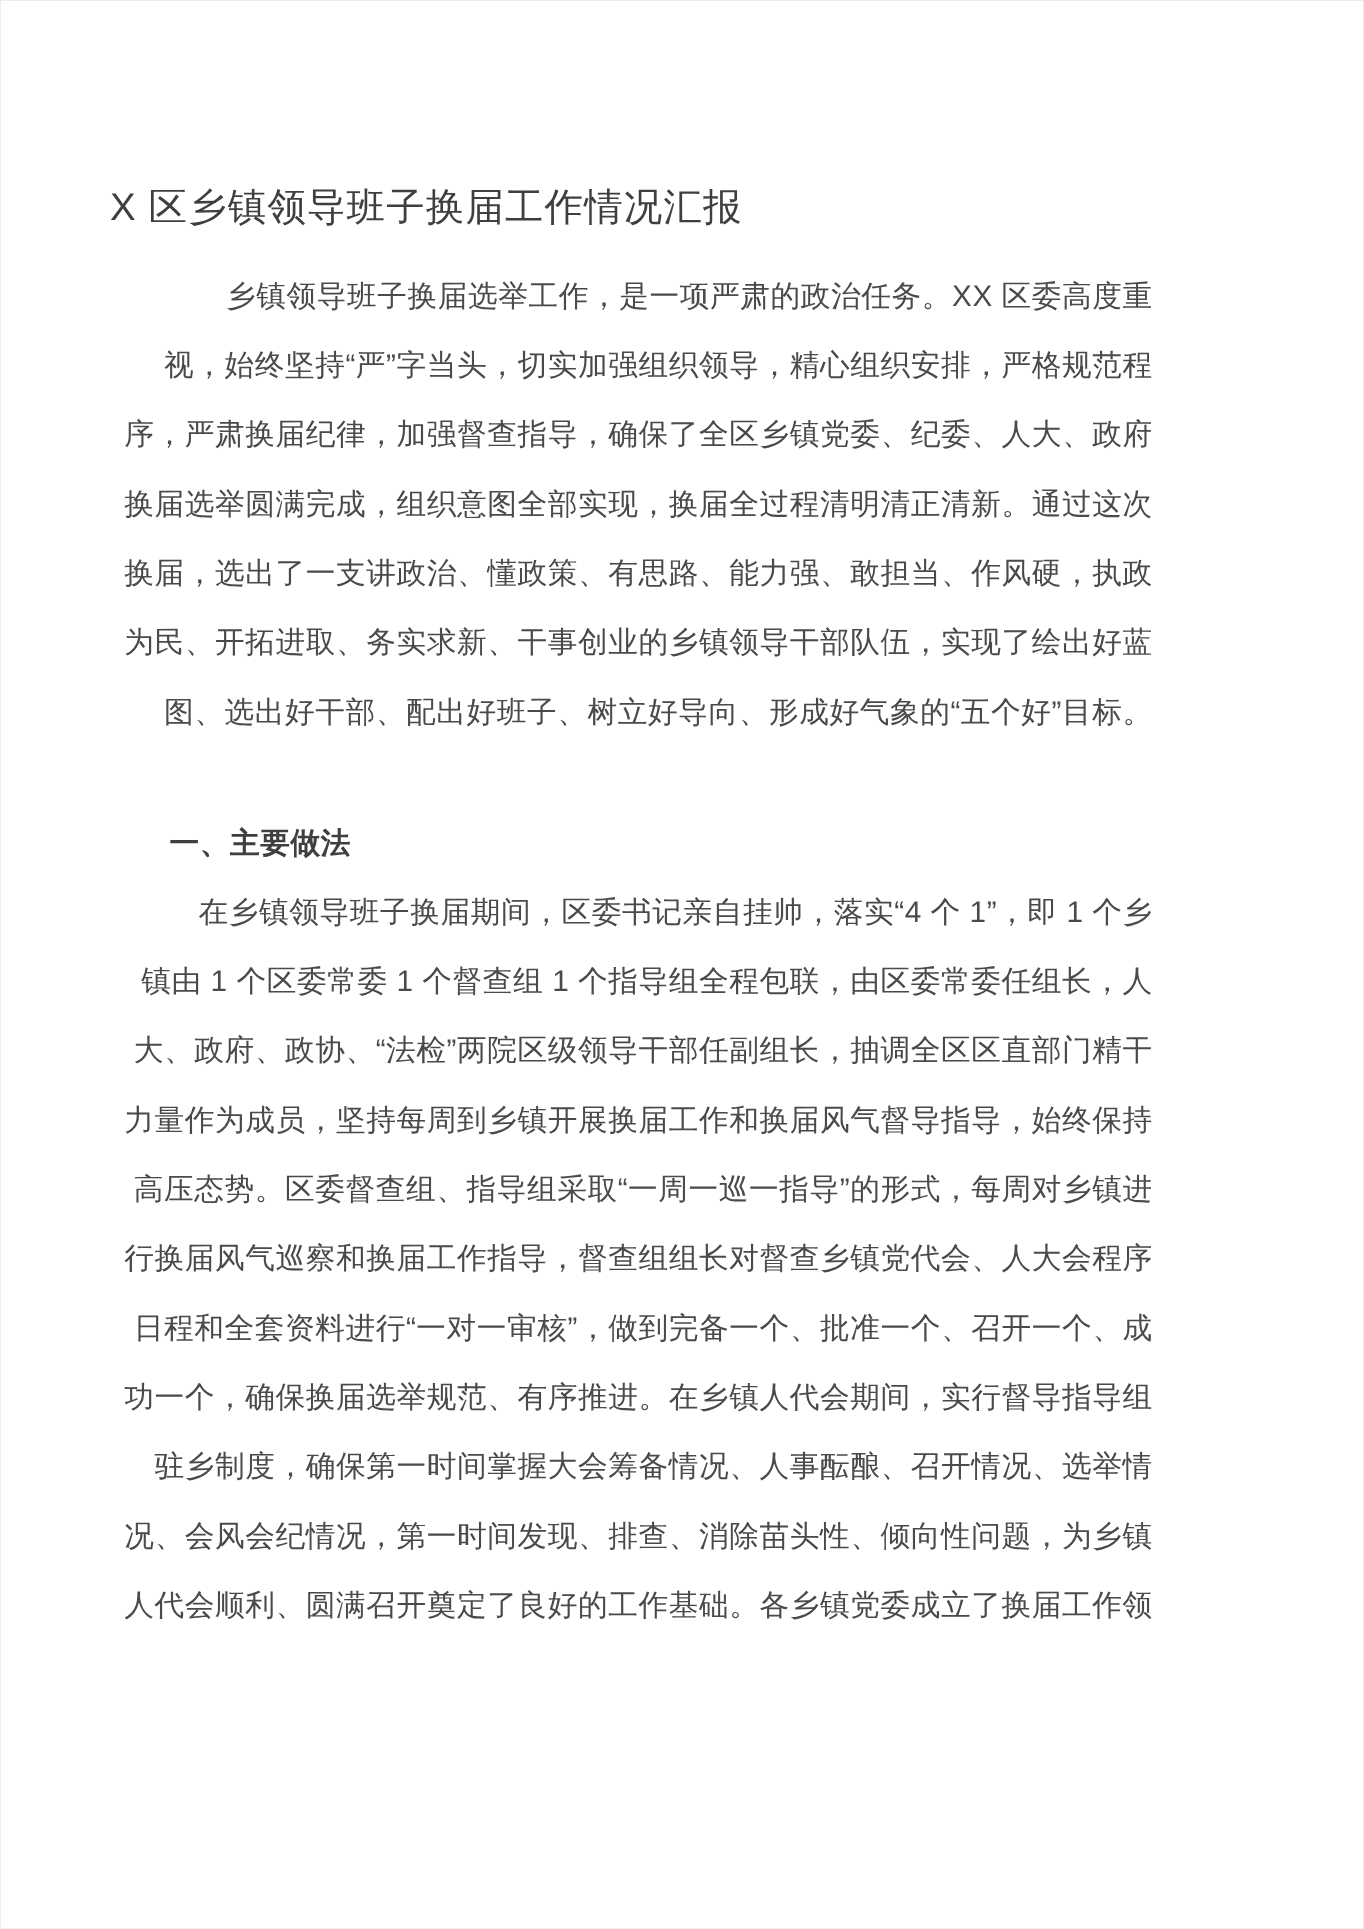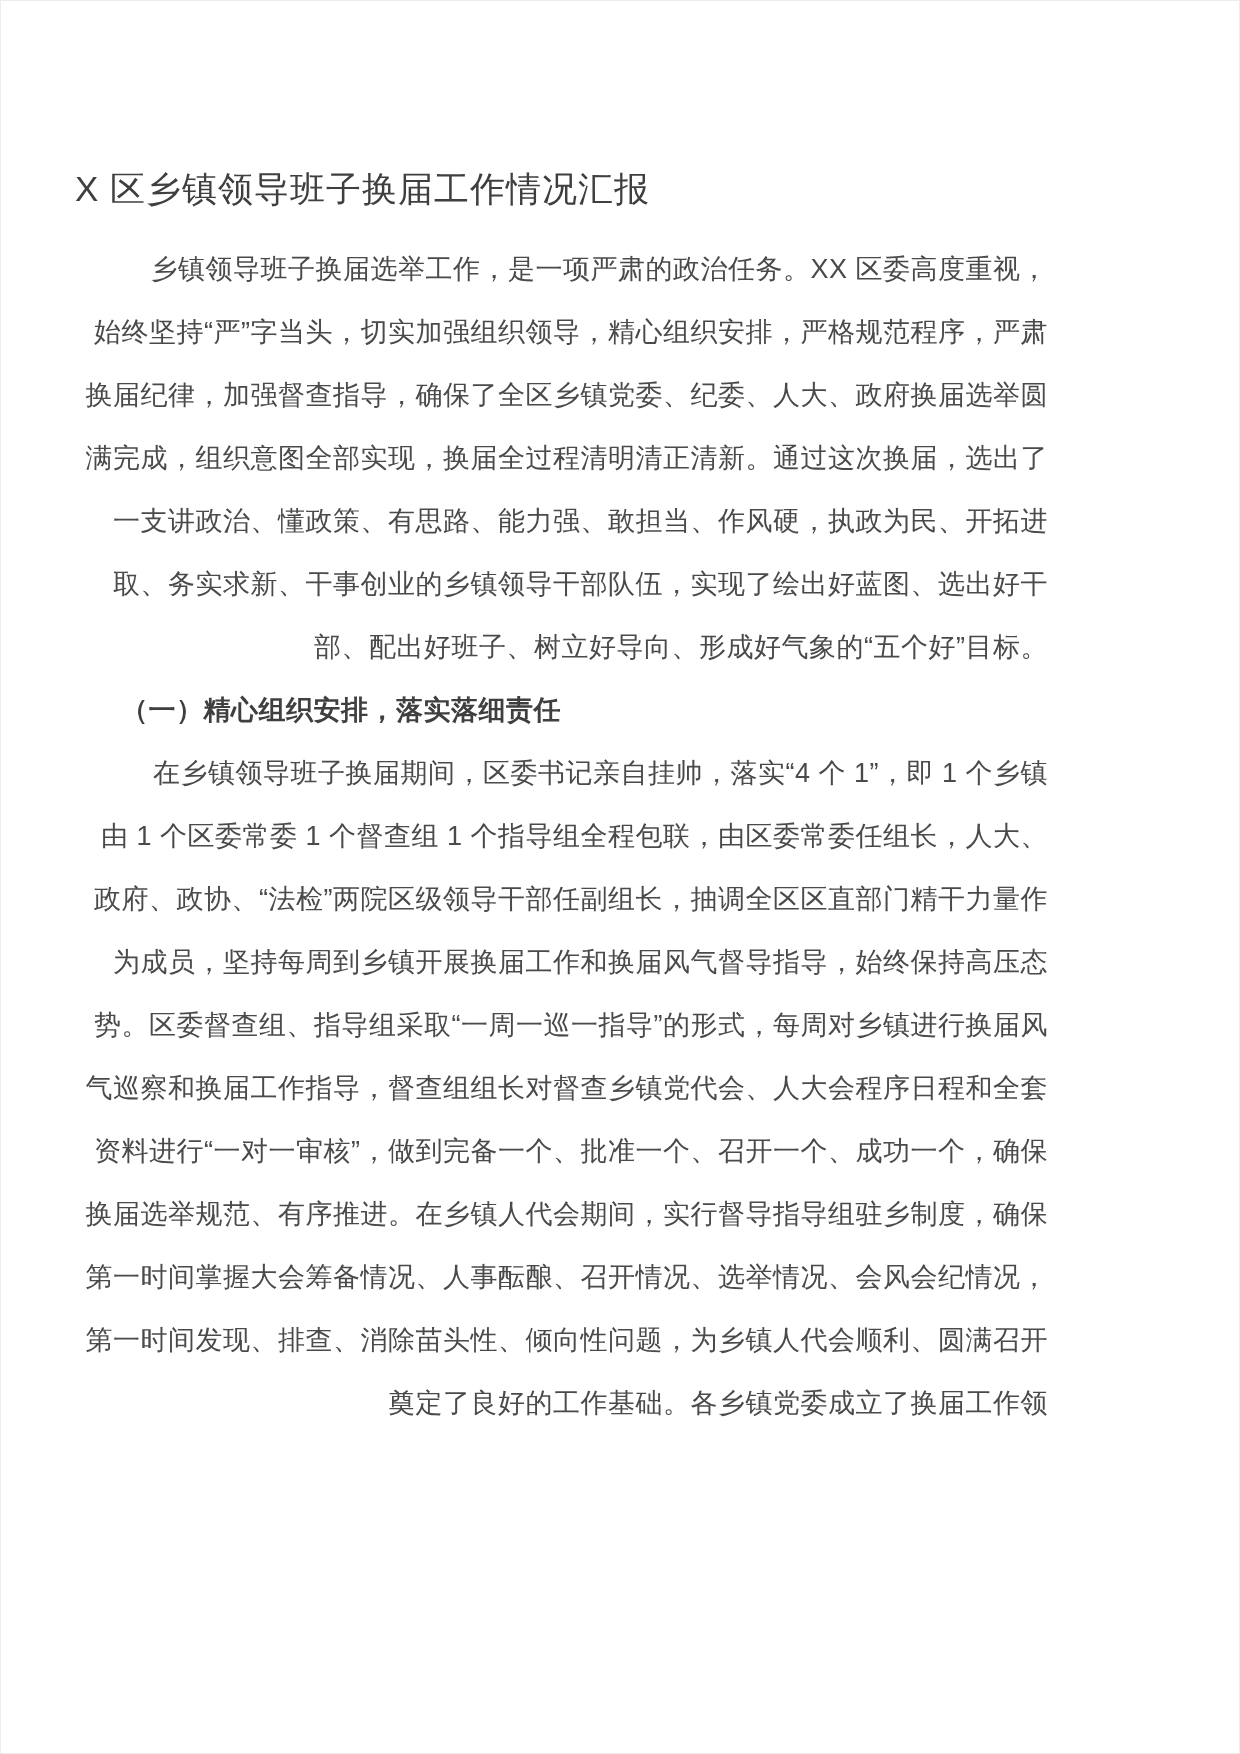--- a/index.html
+++ b/index.html
@@ -12,21 +12,21 @@
     height: 1754px;
     overflow: hidden;
     font-family: "Liberation Sans", "DejaVu Sans", sans-serif;
   }
   .page {
     box-sizing: border-box;
     width: 1240px;
     height: 1754px;
     background: var(--page-background, #ffffff);
     box-shadow: inset 0 0 0 1px #ededed;
-    padding: 166px 192px 0 75px;
+    padding: 166px 192px 0 100px;
     color: var(--text-color, #4a4a4a);
   }
   .doc-title {
     font-size: 35px;
     font-weight: 400;
     line-height: 46px;
     margin: 0 0 26px 0;
     color: var(--heading-color, #3f3f3f);
     letter-spacing: 1px;
     text-align: left;
@@ -62,17 +62,17 @@
   }
 </style>
 </head>
 <body>
 
 <div class="page">
   <h1 class="doc-title">X 区乡镇领导班子换届工作情况汇报</h1>
 
   <p class="doc-paragraph">乡镇领导班子换届选举工作，是一项严肃的政治任务。XX 区委高度重视，始终坚持“严”字当头，切实加强组织领导，精心组织安排，严格规范程序，严肃换届纪律，加强督查指导，确保了全区乡镇党委、纪委、人大、政府换届选举圆满完成，组织意图全部实现，换届全过程清明清正清新。通过这次换届，选出了一支讲政治、懂政策、有思路、能力强、敢担当、作风硬，执政为民、开拓进取、务实求新、干事创业的乡镇领导干部队伍，实现了绘出好蓝图、选出好干部、配出好班子、树立好导向、形成好气象的“五个好”目标。</p>
 
+  <h2 class="doc-heading-1">一、主要做法</h2>
 
-  <h3 class="doc-heading-2">（一）精心组织安排，落实落细责任</h3>
 
   <p class="doc-paragraph">在乡镇领导班子换届期间，区委书记亲自挂帅，落实“4 个 1”，即 1 个乡镇由 1 个区委常委 1 个督查组 1 个指导组全程包联，由区委常委任组长，人大、政府、政协、“法检”两院区级领导干部任副组长，抽调全区区直部门精干力量作为成员，坚持每周到乡镇开展换届工作和换届风气督导指导，始终保持高压态势。区委督查组、指导组采取“一周一巡一指导”的形式，每周对乡镇进行换届风气巡察和换届工作指导，督查组组长对督查乡镇党代会、人大会程序日程和全套资料进行“一对一审核”，做到完备一个、批准一个、召开一个、成功一个，确保换届选举规范、有序推进。在乡镇人代会期间，实行督导指导组驻乡制度，确保第一时间掌握大会筹备情况、人事酝酿、召开情况、选举情况、会风会纪情况，第一时间发现、排查、消除苗头性、倾向性问题，为乡镇人代会顺利、圆满召开奠定了良好的工作基础。各乡镇党委成立了换届工作领</p>
 </div>
 
 </body></html>

